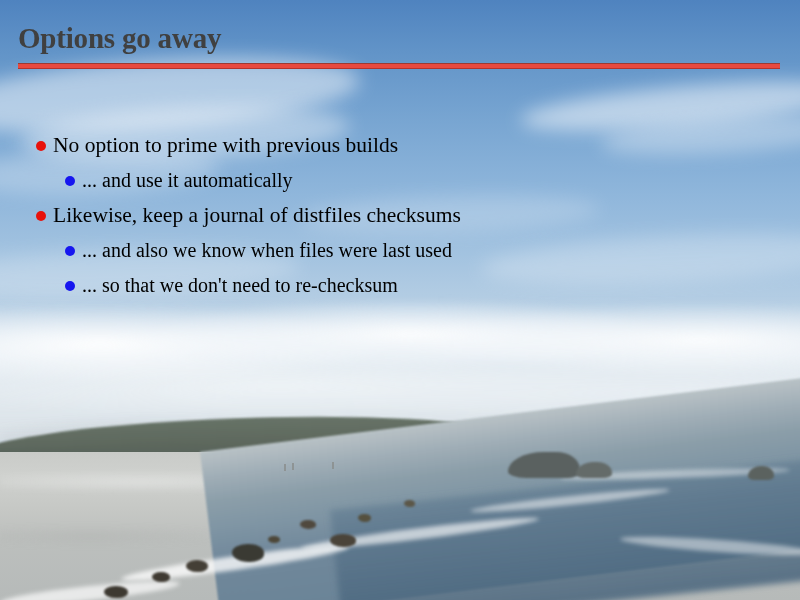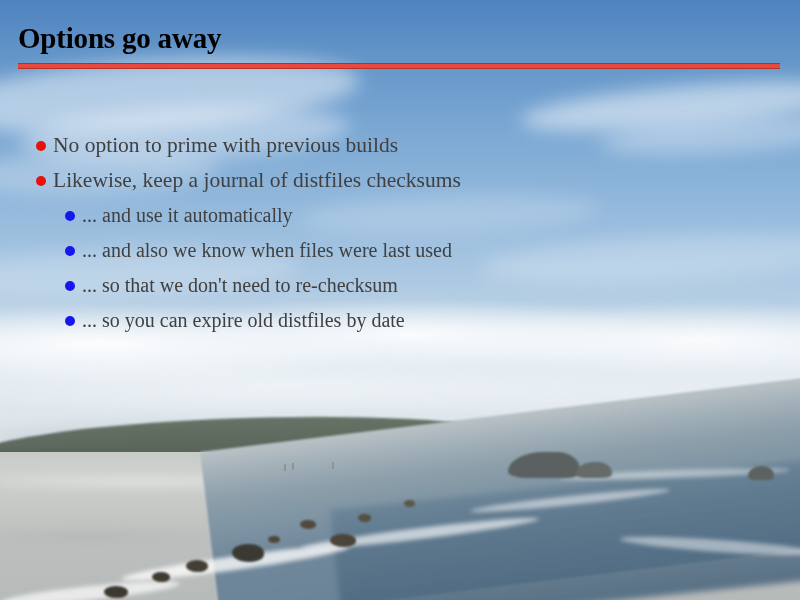--- a/index.html
+++ b/index.html
@@ -164,21 +164,21 @@
 
   
   .figure { position: absolute; width: 2px; height: 7px; background: #8a8d8c; opacity: .8; }
 
   
   .title {
     position: absolute;
     left: 18px; top: 22px;
     font-size: 29px;
     font-weight: bold;
-    color: #000000;
+    color: #404040;
     letter-spacing: -0.2px;
     white-space: nowrap;
   }
   .rule {
     position: absolute;
     left: 18px; top: 64px;
     width: 762px; height: 4px;
     background: #e8493f;
     box-shadow: 0 -1px 0 0 #9b3a34, 0 1px 0 0 #b5332c;
   }
@@ -207,21 +207,21 @@
   .lvl2 .dot {
     left: 65px;
     width: 10px; height: 10px;
     margin-top: -5px;
     background: #1616ef;
   }
   .lvl1 .txt { padding-left: 53px; font-size: 21.5px; }
   .lvl2 .txt { padding-left: 82px; font-size: 20px; }
   .txt {
     display: block;
-    color: #404040;
+    color: #000000;
   }
 </style>
 </head>
 <body>
 
 <div id="slide">
 
   <div class="bg">
     <div class="sky"></div>
 
@@ -276,39 +276,35 @@
   <div class="rule"></div>
 
   <div class="bullets">
 
     <div class="row lvl1">
       <span class="dot"></span>
       <span class="txt">No option to prime with previous builds</span>
     </div>
 
 
+    <div class="row lvl2">
+      <span class="dot"></span>
+      <span class="txt">... and use it automatically</span>
+    </div>
+
     <div class="row lvl1">
       <span class="dot"></span>
       <span class="txt">Likewise, keep a journal of distfiles checksums</span>
     </div>
 
     <div class="row lvl2">
       <span class="dot"></span>
-      <span class="txt">... and use it automatically</span>
+      <span class="txt">... and also we know when files were last used</span>
     </div>
 
     <div class="row lvl2">
       <span class="dot"></span>
-      <span class="txt">... and also we know when files were last used</span>
-    </div>
-
-    <div class="row lvl2">
-      <span class="dot"></span>
       <span class="txt">... so that we don't need to re-checksum</span>
     </div>
 
-    <div class="row lvl2">
-      <span class="dot"></span>
-      <span class="txt">... so you can expire old distfiles by date</span>
-    </div>
 
   </div>
 </div>
 
 </body></html>

